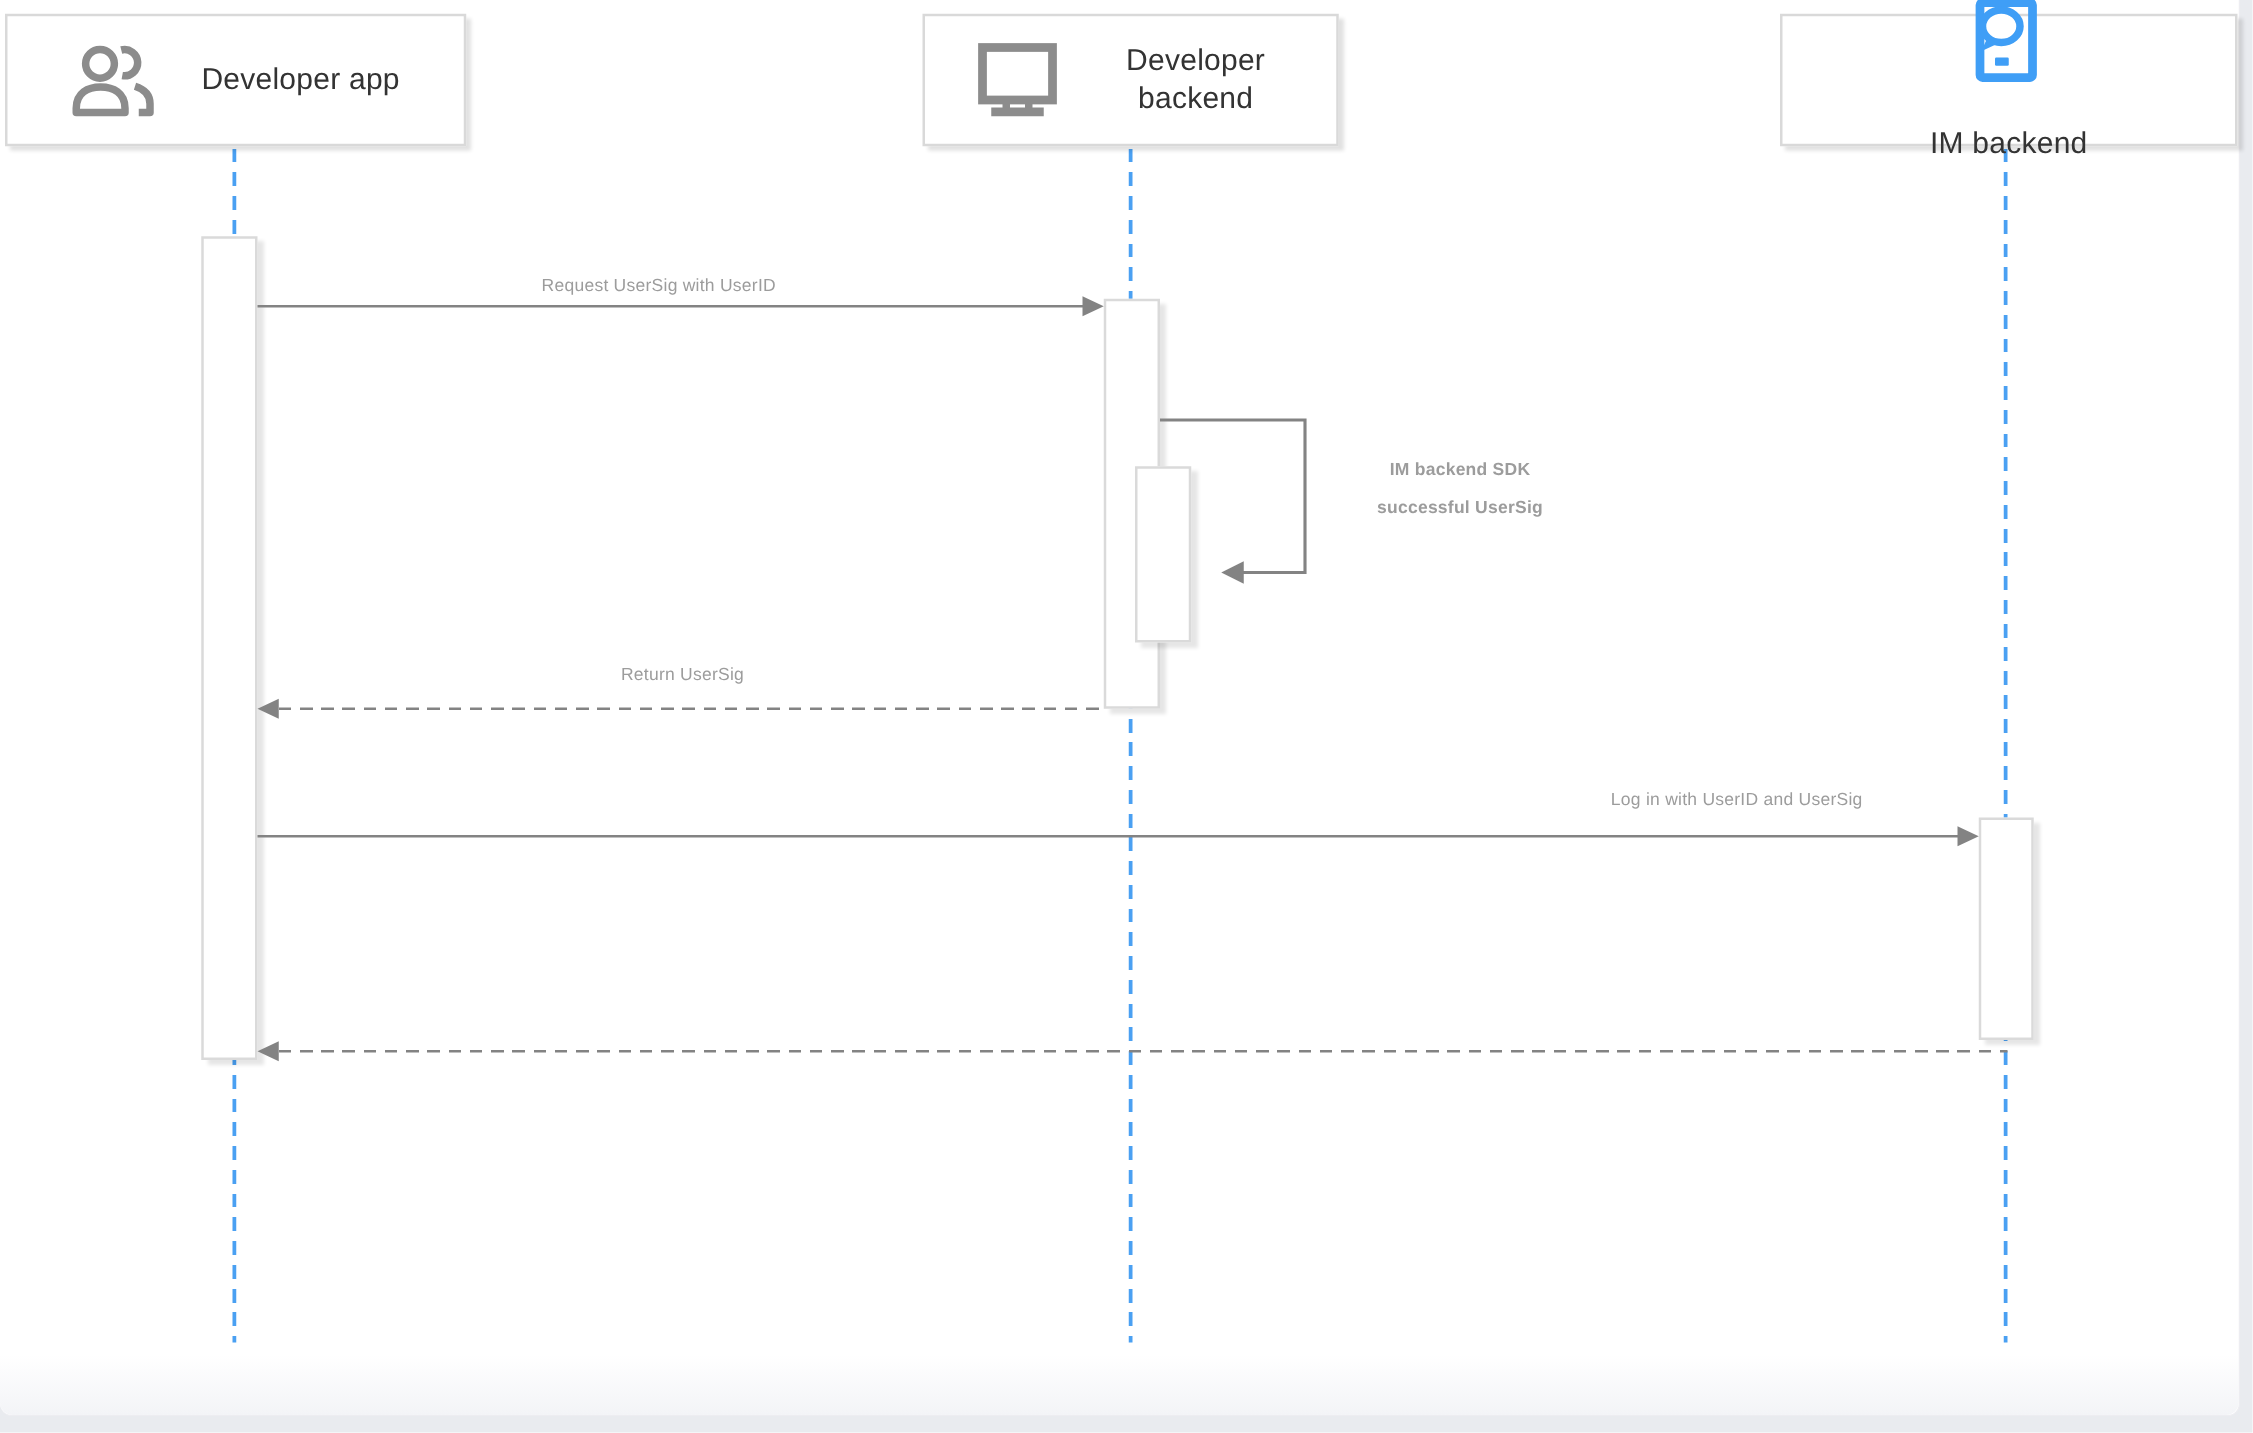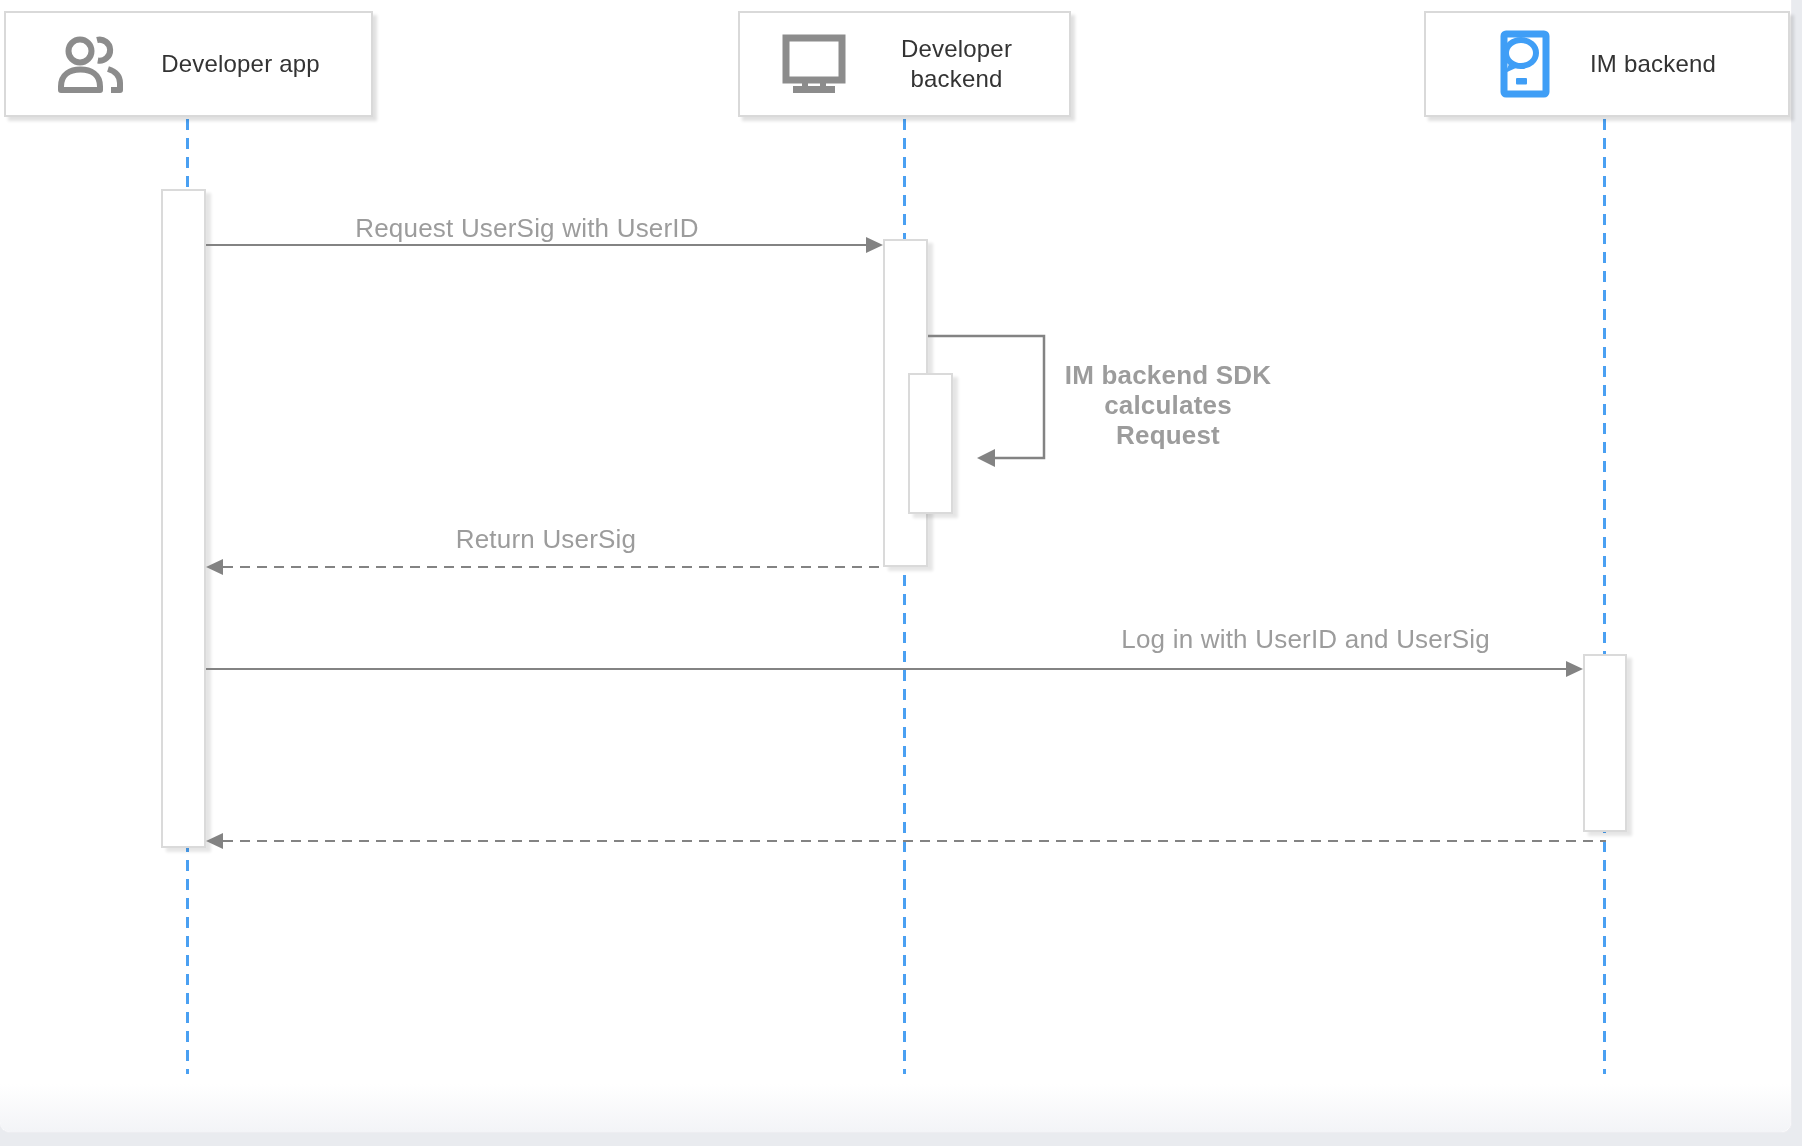--- a/index.html
+++ b/index.html
@@ -67,21 +67,21 @@
     border-left:17px solid var(--arrow);
   }
   .arrowhead-left{
     position:absolute;width:0;height:0;
     border-top:8px solid transparent;
     border-bottom:8px solid transparent;
     border-right:17px solid var(--arrow);
   }
   .msg-label{
     position:absolute;
-    font-size:26px;color:var(--label);
+    font-size:14px;color:var(--label);
     text-align:center;letter-spacing:0.2px;
     line-height:30px;
   }
   .loop-svg{position:absolute;overflow:visible;}
   .icon-svg{display:block;}
 </style>
 </head>
 <body>
 
 <div class="sheet">
@@ -106,21 +106,21 @@
       <svg class="icon-svg" width="70" height="62" viewBox="0 0 70 62" fill="none">
         <path d="M40 7 a10.5 10.5 0 1 1 0.8 20.5" stroke="var(--icon-gray)" stroke-width="6"></path>
         <path d="M51 36 c8 2.5 12 7.5 12 14 v7 h-9" stroke="var(--icon-gray)" stroke-width="6" stroke-linejoin="round"></path>
         <circle cx="23" cy="18" r="11.5" stroke="var(--icon-gray)" stroke-width="6"></circle>
         <path d="M4 57 v-3.5 C4 41 13.5 36.5 23.5 36.5 S43 41 43 53.5 V57 Z" stroke="var(--icon-gray)" stroke-width="6" stroke-linejoin="round"></path>
       </svg>
     </span>
     <span class="actor-label">Developer app</span>
   </div>
 
-  <div class="actor" style="left:1424px;width:366px;">
+  <div class="actor" style="left:1424px;width:366px;flex-direction:column;">
     <span>
       <svg class="icon-svg" width="58" height="68" viewBox="0 0 58 68" fill="none">
         <rect x="6" y="4" width="42" height="60" rx="2" stroke="var(--icon-blue)" stroke-width="7"></rect>
         <ellipse cx="23" cy="23" rx="15" ry="13" fill="#ffffff" stroke="var(--icon-blue)" stroke-width="6"></ellipse>
         <path d="M12 32 L7 43 L20 37 Z" fill="var(--icon-blue)"></path>
         <rect x="18" y="48" width="11" height="6.5" rx="1" fill="var(--icon-blue)"></rect>
       </svg>
     </span>
     <span class="actor-label">IM backend</span>
   </div>
@@ -133,21 +133,21 @@
   <div class="msg-label" style="left:317px;top:213px;width:420px;">Request UserSig with UserID</div>
   <div class="msg-line-solid" style="left:206px;top:244px;width:661px;"></div>
   <div class="arrowhead-right" style="left:866px;top:237px;"></div>
 
   <svg class="loop-svg" style="left:928px;top:330px;" width="130" height="140" viewBox="0 0 130 140" fill="none">
     <path d="M0 6 H116 V128 H66" stroke="var(--arrow)" stroke-width="2.5"></path>
     <polygon points="49,128 67,119 67,137" fill="var(--arrow)"></polygon>
   </svg>
   <div class="msg-label" style="left:1062px;top:360px;width:212px;font-weight:bold;">
     <div>IM backend SDK</div>
-    <div>calculates Request</div>
+    <div>successful UserSig</div>
   </div>
 
   <div class="msg-label" style="left:396px;top:524px;width:300px;">Return UserSig</div>
   <div class="msg-line-dashed" style="left:223px;top:566px;width:660px;"></div>
   <div class="arrowhead-left" style="left:206px;top:559px;"></div>
 
   <div class="msg-label" style="left:1060px;top:624px;width:430px;text-align:right;">Log in with UserID and UserSig</div>
   <div class="msg-line-solid" style="left:206px;top:668px;width:1361px;"></div>
   <div class="arrowhead-right" style="left:1566px;top:661px;"></div>
 

